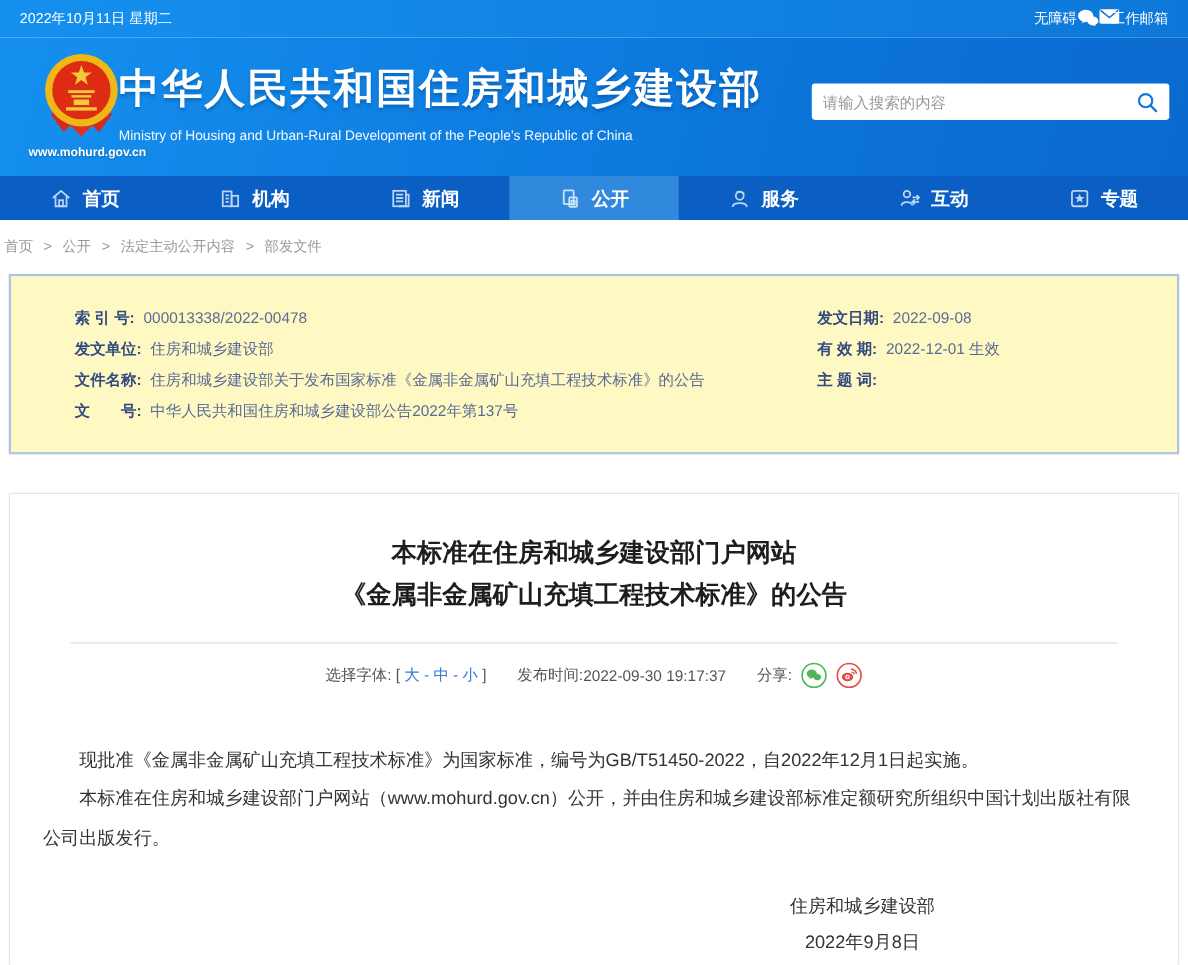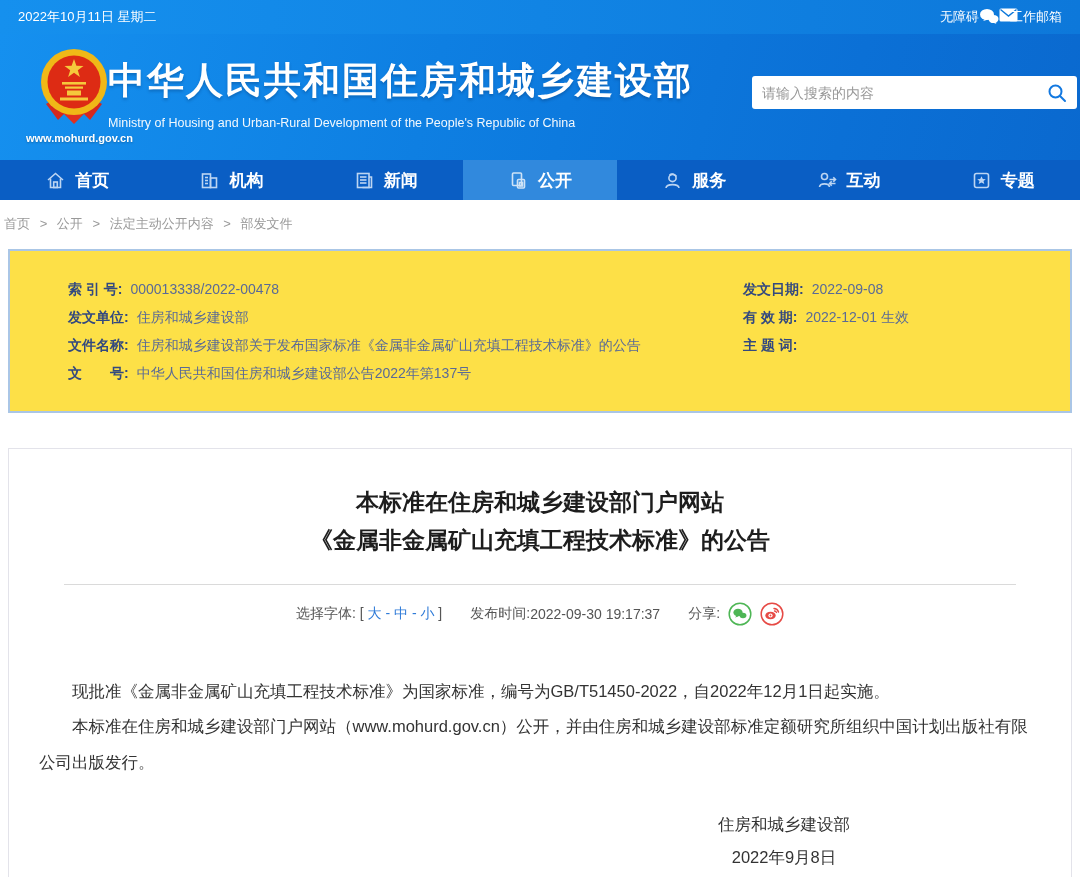--- a/index.html
+++ b/index.html
@@ -17,41 +17,41 @@
   
   .header { height:126px; position:relative;
     background:linear-gradient(105deg,#1590ef 0%,#0e7fe2 40%,#0b70d6 78%,#0a69cf 100%); }
   .emblem-wrap { position:absolute; left:26px; top:12px; width:96px; text-align:center; }
   .site-url { color:#fff; font-size:11px; font-weight:bold; margin-top:-2px;
     text-shadow:0 1px 2px rgba(0,0,0,.25); white-space:nowrap; }
   .titles { position:absolute; left:108px; top:22px; color:#fff; }
   .site-title { font-size:37px; font-weight:bold; letter-spacing:2px;
     text-shadow:0 2px 3px rgba(0,40,90,.3); }
   .site-sub { font-size:12.5px; margin-top:10px; opacity:.95; }
-  .searchbox { position:absolute; right:3px; top:42px; width:325px; height:33px;
+  .searchbox { position:absolute; right:17px; top:42px; width:325px; height:33px;
     background:#fff; border-radius:3px; display:flex; align-items:center; padding:0 10px; }
   .searchbox input { flex:1; border:none; outline:none; font-size:14px; color:#333;
     font-family:inherit; }
   .searchbox input::placeholder { color:#999; }
   .search-btn { background:none; border:none; cursor:pointer; display:flex; }
 
   
   .nav { height:40px; background:#0a5ec4; display:flex; }
   .nav-item { flex:1; display:flex; align-items:center; justify-content:center;
     gap:9px; color:#fff; font-size:17px; font-weight:bold; cursor:pointer; }
   .nav-item.active { background:#3189dd; }
   .nav-item svg { opacity:.85; }
 
   
   .breadcrumb { padding:15px 4px 12px; font-size:13px; color:#999; }
   .breadcrumb span { margin-right:6px; }
   .crumb { cursor:pointer; }
 
   
-  .infobox { margin:4px 8px 0; background:#fde047; border:2px solid #aac6e6;
+  .infobox { margin:4px 8px 0; background:#fef9c3; border:2px solid #aac6e6;
     padding:24px 16px 24px 58px; display:flex; min-height:160px; }
   .info-col-left { flex:0 0 675px; }
   .info-col-right { flex:1; }
   .info-row { display:flex; line-height:28px; font-size:14px; white-space:nowrap; }
   .info-label { font-weight:bold; color:#33497f; margin-right:8px; }
   .info-value { color:#5a6a96; }
 
   
   .article { margin:35px 8px 0; border:1px solid #e3e3ea; background:#fff;
     min-height:433px; }

